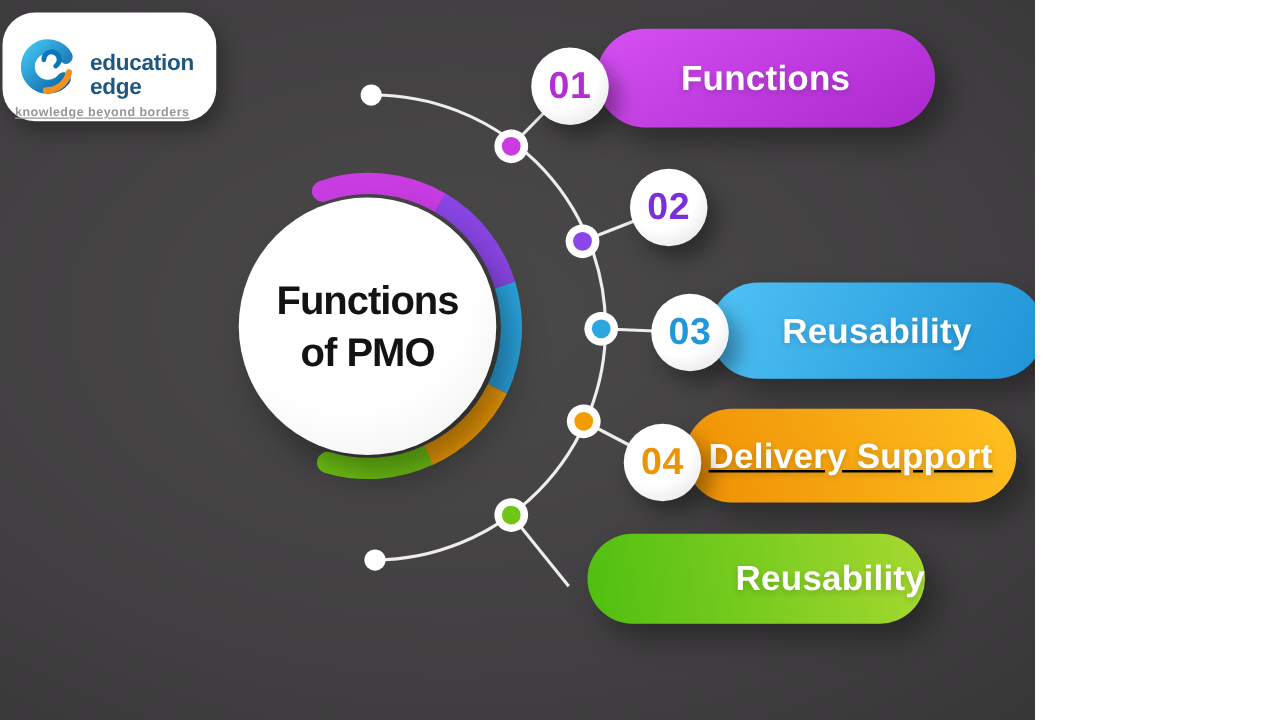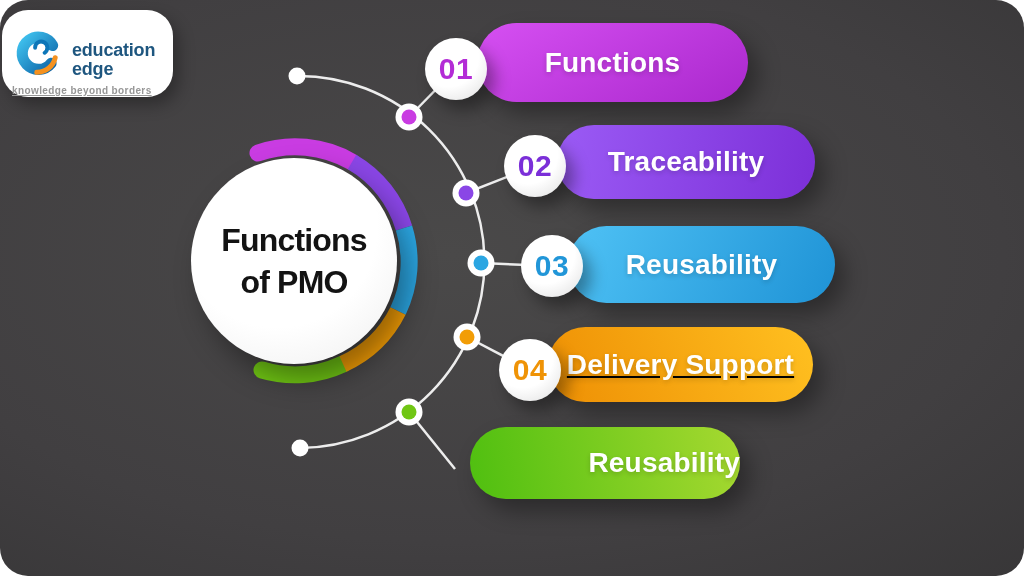--- a/index.html
+++ b/index.html
@@ -1,25 +1,24 @@
 <!DOCTYPE html>
 <html><head>
 <meta charset="utf-8">
 <style>
   * { margin: 0; padding: 0; box-sizing: border-box; }
   html, body { width: 1024px; height: 576px; overflow: hidden; }
   body { font-family: "Liberation Sans", "DejaVu Sans", sans-serif; }
 
   .stage {
     position: relative;
-    width: 1024px;
+    width: 828px;
     height: 576px;
     background: radial-gradient(135% 125% at 44% 44%, #4a4949 0%, #413f41 40%, #343334 70%, #2a2a2a 100%);
     overflow: hidden;
-    border-radius: 28px;
   }
 
   svg.underlay {
     position: absolute;
     left: 0; top: 0;
     width: 1024px; height: 576px;
   }
 
   
   .logo-card {
@@ -171,23 +170,20 @@
   <div class="center-circle">
     <div class="center-title" style="color: rgb(19, 19, 19);">
       <div>Functions</div>
       <div>of PMO</div>
     </div>
   </div>
 
   <div class="pill pill-0" style="background: linear-gradient(150deg, rgb(214, 80, 242), rgb(170, 40, 205));">
     <span class="pill-label">Functions</span>
   </div>
-  <div class="pill pill-1" style="background: linear-gradient(100deg, rgb(155, 91, 245), rgb(124, 47, 216));">
-    <span class="pill-label">Traceability</span>
-  </div>
   <div class="pill pill-2" style="background: linear-gradient(115deg, rgb(79, 194, 245), rgb(31, 147, 214));">
     <span class="pill-label">Reusability</span>
   </div>
   <div class="pill pill-3" style="background: linear-gradient(65deg, rgb(238, 143, 4), rgb(255, 192, 32)); text-decoration: underline;">
     <span class="pill-label">Delivery Support</span>
   </div>
   <div class="pill pill-4" style="background: linear-gradient(80deg, rgb(79, 191, 16), rgb(166, 217, 48)); justify-content: flex-end;">
     <span class="pill-label">Reusability</span>
   </div>
 

